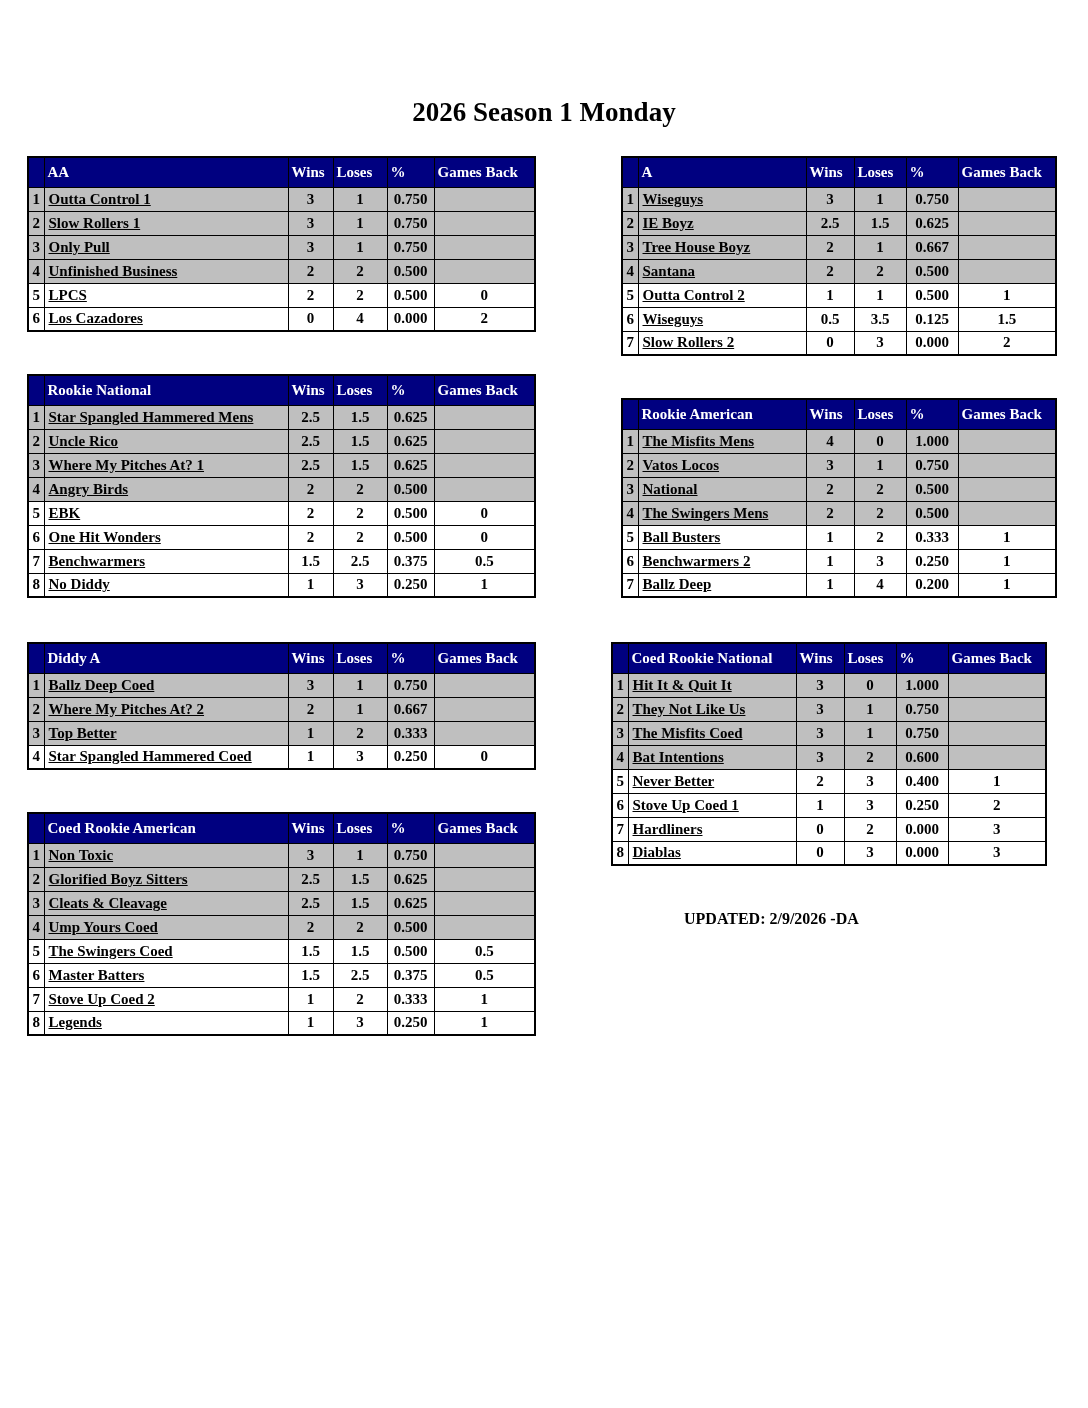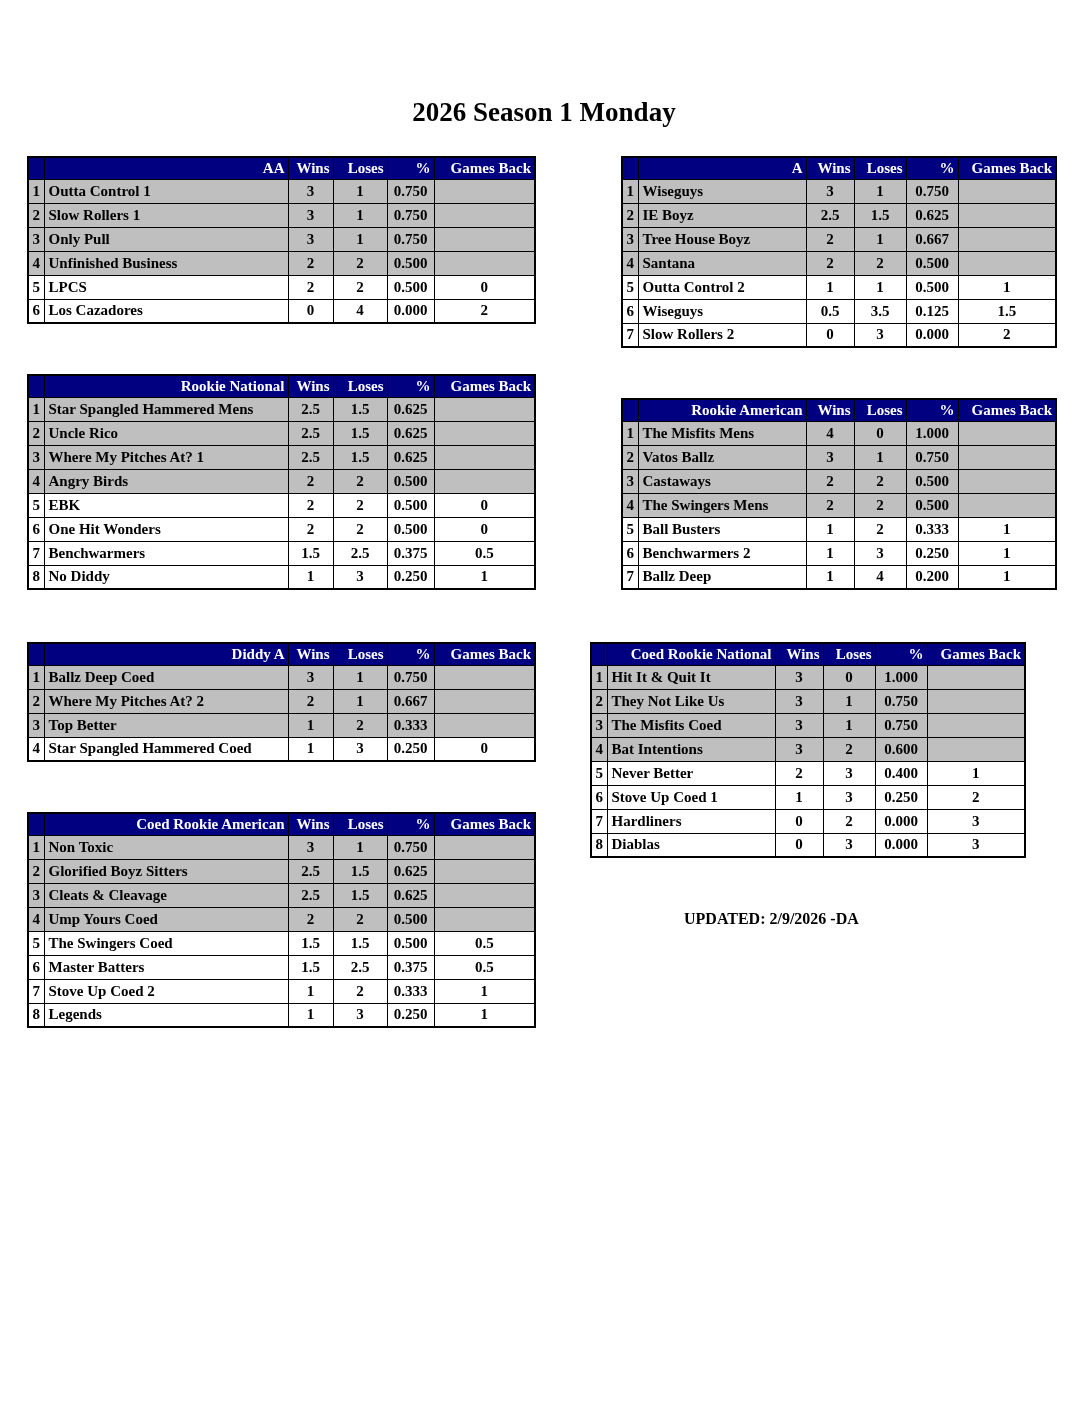--- a/index.html
+++ b/index.html
@@ -28,26 +28,26 @@
     border: 1px solid #000;
     font-size: 15px;
     font-weight: bold;
     overflow: hidden;
     white-space: nowrap;
     padding: 0 3px;
   }
   .standings th {
     background: #000080;
     color: #ffffff;
-    text-align: right;
-    height: 22px;
+    text-align: left;
+    height: 30px;
   }
   .standings td { height: 24px; }
   .standings td.rank { text-align: center; padding: 0 1px; }
-  .standings td.team { text-align: left; padding-left: 4px; }
+  .standings td.team { text-align: left; padding-left: 4px; text-decoration: underline; }
   .standings td.num  { text-align: center; }
   .standings tr.shaded td { background: #bfbfbf; }
   .updated {
     position: absolute;
     left: 640px; top: 910px;
     font-size: 16px;
     font-weight: bold;
     margin-left: 44px;
   }
 </style>
@@ -314,29 +314,29 @@
           <tr class="shaded">
             <td class="rank">1</td>
             <td class="team">The Misfits Mens</td>
             <td class="num">4</td>
             <td class="num">0</td>
             <td class="num">1.000</td>
             <td class="num"></td>
           </tr>
           <tr class="shaded">
             <td class="rank">2</td>
-            <td class="team">Vatos Ballz</td>
+            <td class="team">Vatos Locos</td>
             <td class="num">3</td>
             <td class="num">1</td>
             <td class="num">0.750</td>
             <td class="num"></td>
           </tr>
           <tr class="shaded">
             <td class="rank">3</td>
-            <td class="team">Castaways</td>
+            <td class="team">National</td>
             <td class="num">2</td>
             <td class="num">2</td>
             <td class="num">0.500</td>
             <td class="num"></td>
           </tr>
           <tr class="shaded">
             <td class="rank">4</td>
             <td class="team">The Swingers Mens</td>
             <td class="num">2</td>
             <td class="num">2</td>
@@ -416,21 +416,21 @@
           <tr>
             <td class="rank">4</td>
             <td class="team">Star Spangled Hammered Coed</td>
             <td class="num">1</td>
             <td class="num">3</td>
             <td class="num">0.250</td>
             <td class="num">0</td>
           </tr>
         </tbody>
       </table>
-      <table class="standings" style="left: 590px; top: 642px;">
+      <table class="standings" style="left: 611px; top: 642px;">
         <colgroup>
           <col style="width: 16px;">
           <col style="width: 168px;">
           <col style="width: 48px;">
           <col style="width: 52px;">
           <col style="width: 52px;">
           <col style="width: 98px;">
         </colgroup>
         <thead>
           <tr>

